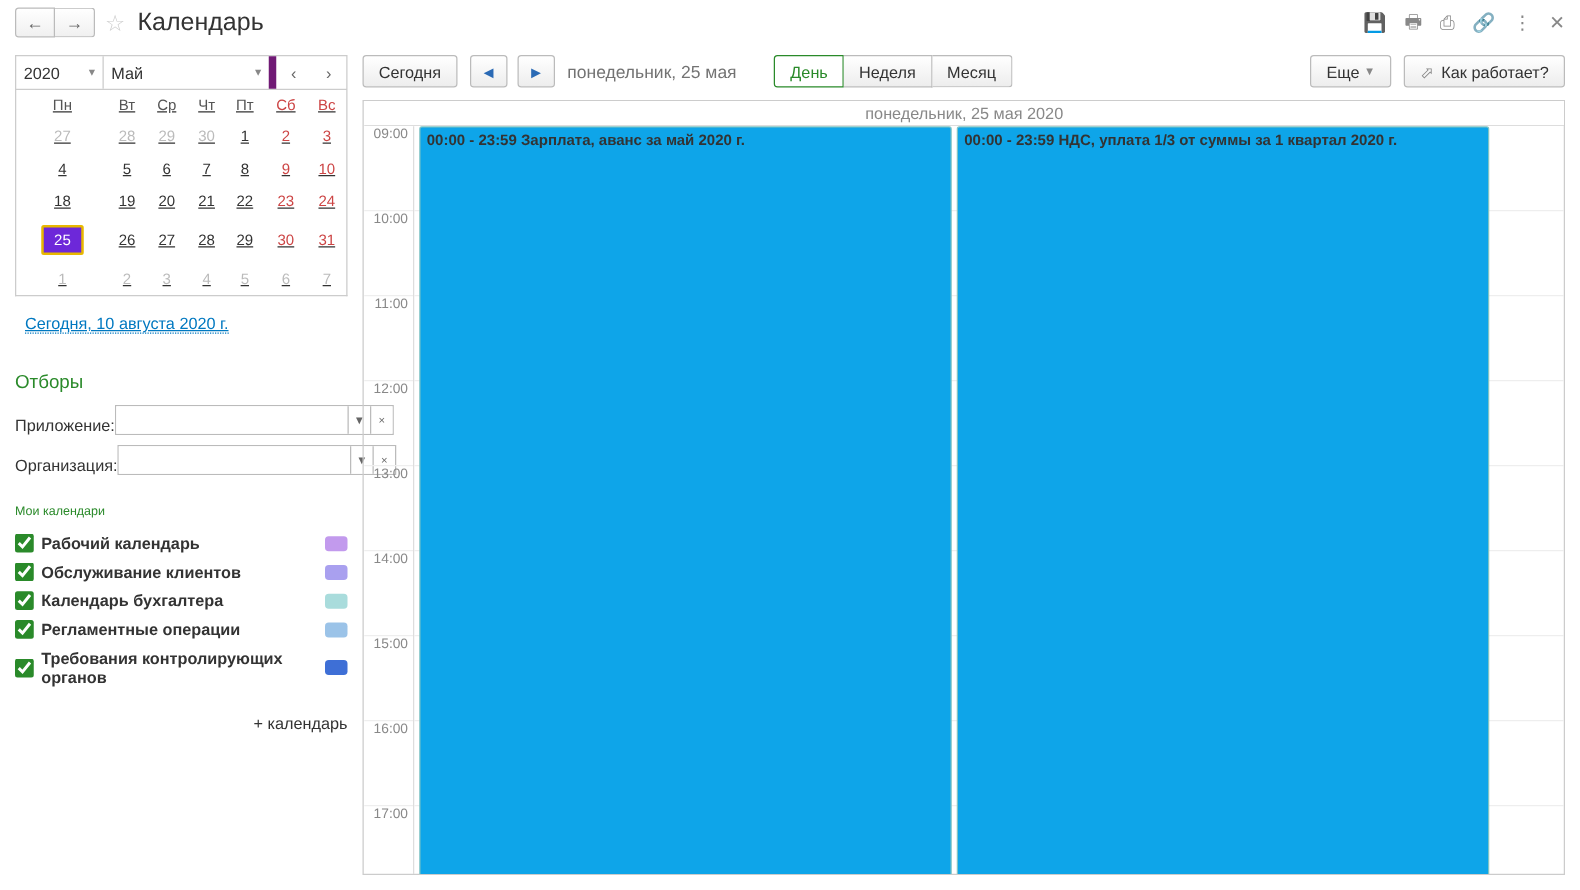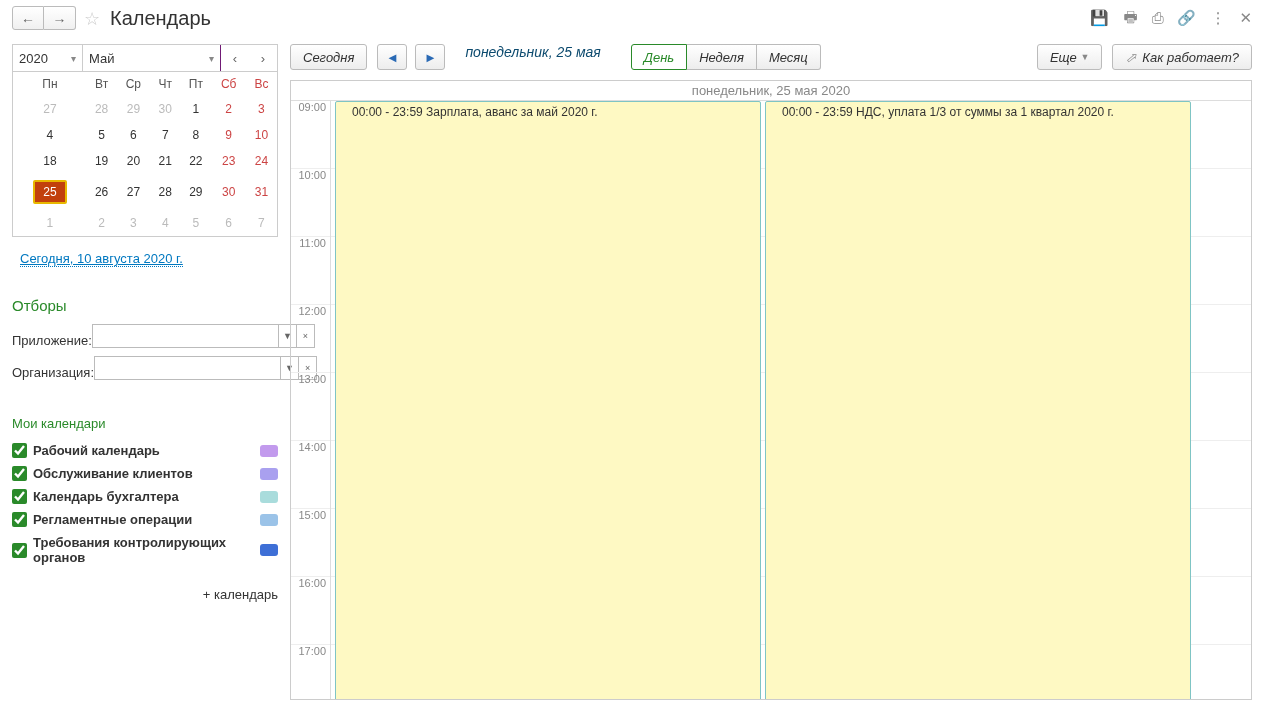--- a/index.html
+++ b/index.html
@@ -11,67 +11,67 @@
 .nav-btn:last-child { border-radius: 0 3px 3px 0; border-left: none; }
 .star-icon { width: 20px; height: 20px; color: #ccc; font-size: 18px; margin-right: 6px; cursor: pointer; }
 .page-title { font-size: 20px; color: #333; }
 .header-icons { margin-left: auto; display: flex; gap: 14px; align-items: center; color: #888; }
 .header-icons span { cursor: pointer; font-size: 15px; }
 .main { display: flex; height: calc(100% - 36px); }
 .sidebar { width: 290px; padding: 8px 12px; }
 .cal-head { display: flex; border: 1px solid #ccc; height: 28px; justify-content: space-between; }
 .year-sel { width: 70px; display: flex; align-items: center; padding: 0 6px; font-size: 13px; position: relative; border-right: 1px solid #ccc; }
 .year-sel::after { content: "▾"; position: absolute; right: 6px; color: #888; font-size: 10px; }
-.month-sel { flex: 1; display: flex; align-items: center; padding: 0 6px; font-size: 13px; position: relative; border-right: 1px solid #701a75; }
+.month-sel { flex: 1; display: flex; align-items: center; padding: 0 6px; font-size: 13px; position: relative; border-right: 6px solid #701a75; }
 .month-sel::after { content: "▾"; position: absolute; right: 6px; color: #888; font-size: 10px; }
 .cal-nav-btn { width: 28px; display: flex; align-items: center; justify-content: center; cursor: pointer; color: #666; font-size: 13px; }
 .cal-nav-btn:first-of-type { border-right: 1px solid #ccc; }
-.mini-cal { border: 1px solid #ccc; border-top: none; }
+.mini-cal { border: 1px solid #ccc; border-top: none; text-decoration: underline; }
 .mini-cal table { width: 100%; border-collapse: collapse; }
 .mini-cal th { font-weight: normal; font-size: 12px; padding: 5px 0; text-align: center; color: #555; }
 .mini-cal th.wk { color: #c44; }
 .mini-cal td { text-align: center; padding: 6px 0; font-size: 12px; cursor: pointer; }
 .mini-cal td.wk { color: #c44; }
 .mini-cal td.out { color: #bbb; }
-.mini-cal td.sel span { background: #c2410c; color: #fff; border: 2px solid #e8b800; padding: 3px 8px; border-radius: 2px; display: inline-block; }
+.mini-cal td.sel span { background: #6d28d9; color: #fff; border: 2px solid #e8b800; padding: 3px 8px; border-radius: 2px; display: inline-block; }
 .today-link { color: #0078c0; text-decoration: underline; cursor: pointer; display: block; margin: 14px 0 0 8px; font-size: 13px; border-bottom: 1px dotted #0078c0; width: fit-content; }
 .filters-title { color: #2a8a2a; font-size: 15px; margin: 30px 0 10px 0; }
 .filter-row { display: flex; align-items: flex-end; margin-bottom: 8px; }
 .filter-label { width: 85px; font-size: 13px; }
 .combo { flex: 1; height: 24px; border: 1px solid #bbb; display: flex; }
 .combo input { flex: 1; border: none; padding: 0 4px; outline: none; }
 .combo-btn { width: 18px; border-left: 1px solid #bbb; display: flex; align-items: center; justify-content: center; cursor: pointer; color: #666; font-size: 9px; background: #fff; }
-.mycal-title { color: #2a8a2a; font-size: 13px; margin: 36px 0 8px 0; }
+.mycal-title { color: #2a8a2a; font-size: 10px; margin: 24px 0 8px 0; }
 .cal-item { display: flex; align-items: center; padding: 4px 0; font-size: 13px; }
 .cal-item input[type=checkbox] { margin-right: 6px; accent-color: #2a8a2a; width: 15px; height: 15px; }
 .cal-label { flex: 1; font-weight: bold; }
 .color-chip { width: 18px; height: 12px; border-radius: 3px; }
 .add-cal { text-align: right; margin-top: 18px; color: #333; cursor: pointer; font-size: 13px; }
 .content { flex: 1; padding: 8px 12px 0 0; }
-.toolbar { display: flex; margin-bottom: 10px; gap: 10px; font-style: italic; }
+.toolbar { display: flex; align-items: center; margin-bottom: 10px; gap: 10px; }
 .btn { height: 26px; padding: 0 12px; border: 1px solid #bbb; background: linear-gradient(#fff,#ededed); cursor: pointer; border-radius: 3px; font-size: 13px; display: flex; align-items: center; }
 .btn.active { color: #2a8a2a; border-color: #2a8a2a; background: #fff; }
 .nav-small { display: flex; gap: 8px; }
 .nav-small .btn { width: 30px; padding: 0; justify-content: center; }
-.date-text { font-size: 14px; color: #0c4a6e; margin-left: 10px; }
+.date-text { font-size: 14px; color: #737373; }
 .view-tabs { display: flex; gap: 0; margin-left: 20px; }
 .view-tabs .btn { border-radius: 0; }
 .view-tabs .btn:first-child { border-radius: 3px 0 0 3px; }
 .view-tabs .btn:last-child { border-radius: 0 3px 3px 0; }
 .view-tabs .btn:not(:first-child){ border-left:none; }
 .spacer { flex: 1; }
 .calendar-view { border: 1px solid #ccc; height: 620px; overflow: auto; position: relative; }
 .day-head { text-align: center; padding: 2px 0; color: #888; font-size: 13px; border-bottom: 1px solid #ddd; background: #fff; position: sticky; top: 0; }
 .time-grid { display: flex; }
 .time-col { width: 40px; border-right: 1px solid #ddd; }
 .time-cell { height: 68px; font-size: 11px; color: #888; text-align: right; padding-right: 4px; border-bottom: 1px solid #eee; }
 .day-col { flex: 1; position: relative; }
 .hour-line { height: 68px; border-bottom: 1px solid #eee; }
 .events { position: absolute; top: 0; left: 0; right: 60px; bottom: 0; display: flex; gap: 4px; padding-left: 4px; }
-.event { flex: 1; background: #fef9c3; border: 1px solid #7fc4c4; border-radius: 2px; padding: 3px 16px; font-size: 12px; color: #333; cursor:pointer; }
+.event { flex: 1; background: #0ea5e9; border: 1px solid #7fc4c4; border-radius: 2px; padding: 3px 5px; font-size: 12px; color: #333; cursor:pointer;font-weight:bold; }
 </style>
 </head>
 <body>
 
 <div class="header">
   <div class="nav-btns">
     <div class="nav-btn">←</div>
     <div class="nav-btn">→</div>
   </div>
   <span class="star-icon">☆</span>

